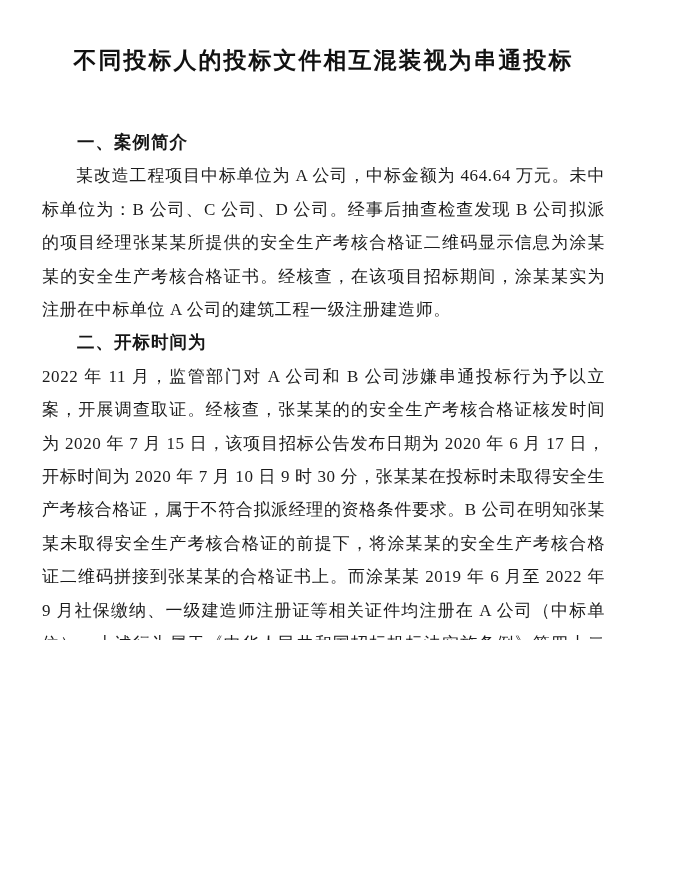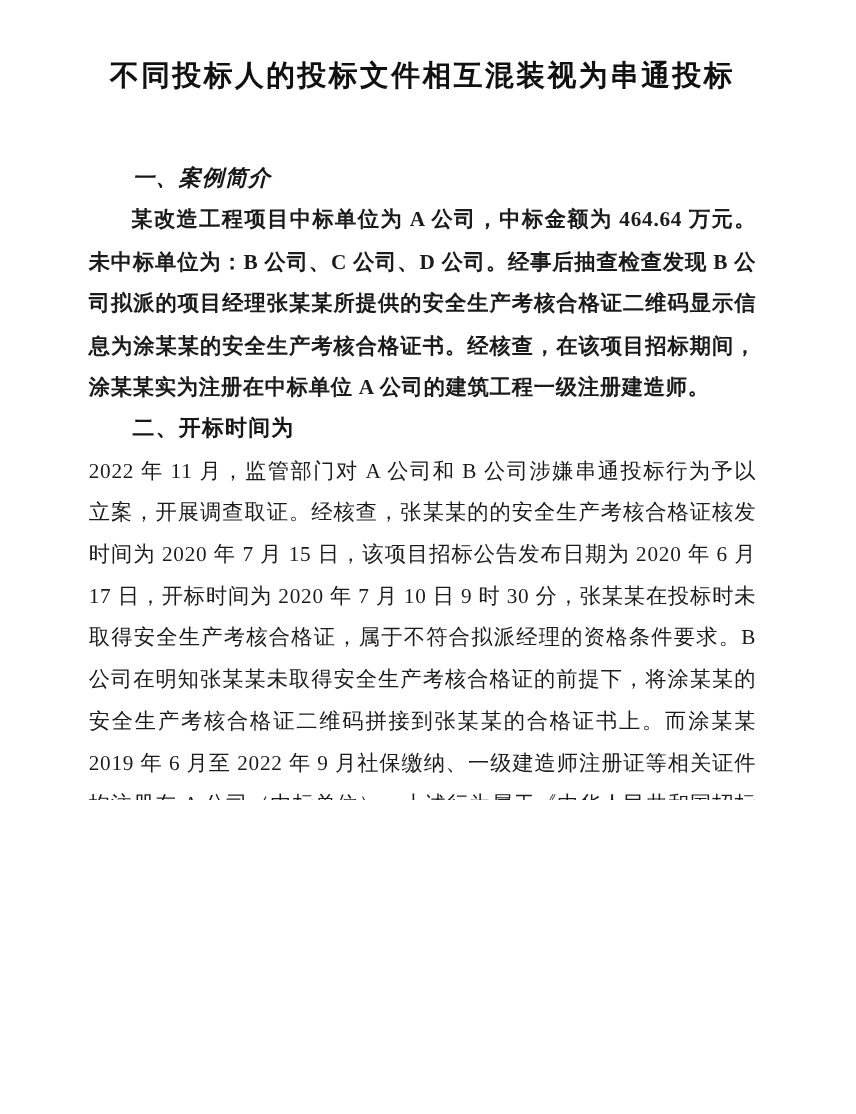--- a/index.html
+++ b/index.html
@@ -7,21 +7,21 @@
     padding: 0;
     background: #ffffff;
   }
   .sheet {
     position: relative;
     width: 685px;
     height: 640px;
     margin: 0 auto;
     background: #ffffff;
     box-sizing: border-box;
-    padding: 44px 80px 0 71px;
+    padding: 44px 80px 0 42px;
     color: #1b1b1b;
     font-family: "Liberation Serif", "DejaVu Serif", serif;
     overflow: hidden;
   }
   .doc-title {
     margin: 0;
     text-align: center;
     font-weight: bold;
     font-size: 23px;
     line-height: 34px;
@@ -36,34 +36,32 @@
     padding-left: 35px;
     font-family: "Liberation Sans", "DejaVu Sans", sans-serif;
     font-weight: bold;
     font-size: 17.5px;
     line-height: 33.4px;
     letter-spacing: 1px;
     color: #161616;
   }
   .section-heading.first {
     margin-top: 48px;
-    font-style: italic;
   }
   .body-para {
     margin: 0;
     font-size: 17px;
     line-height: 33.4px;
     letter-spacing: 0.6px;
     text-align: justify;
     text-justify: inter-character;
     color: #1b1b1b;
   }
   .body-para.indented {
     text-indent: 2em;
-    font-weight: bold;
   }
   .page-number {
     position: absolute;
     left: 88px;
     top: 838px;
     font-size: 16px;
     letter-spacing: 5px;
     color: #2a2a2a;
     font-family: "Liberation Serif", "DejaVu Serif", serif;
   }

